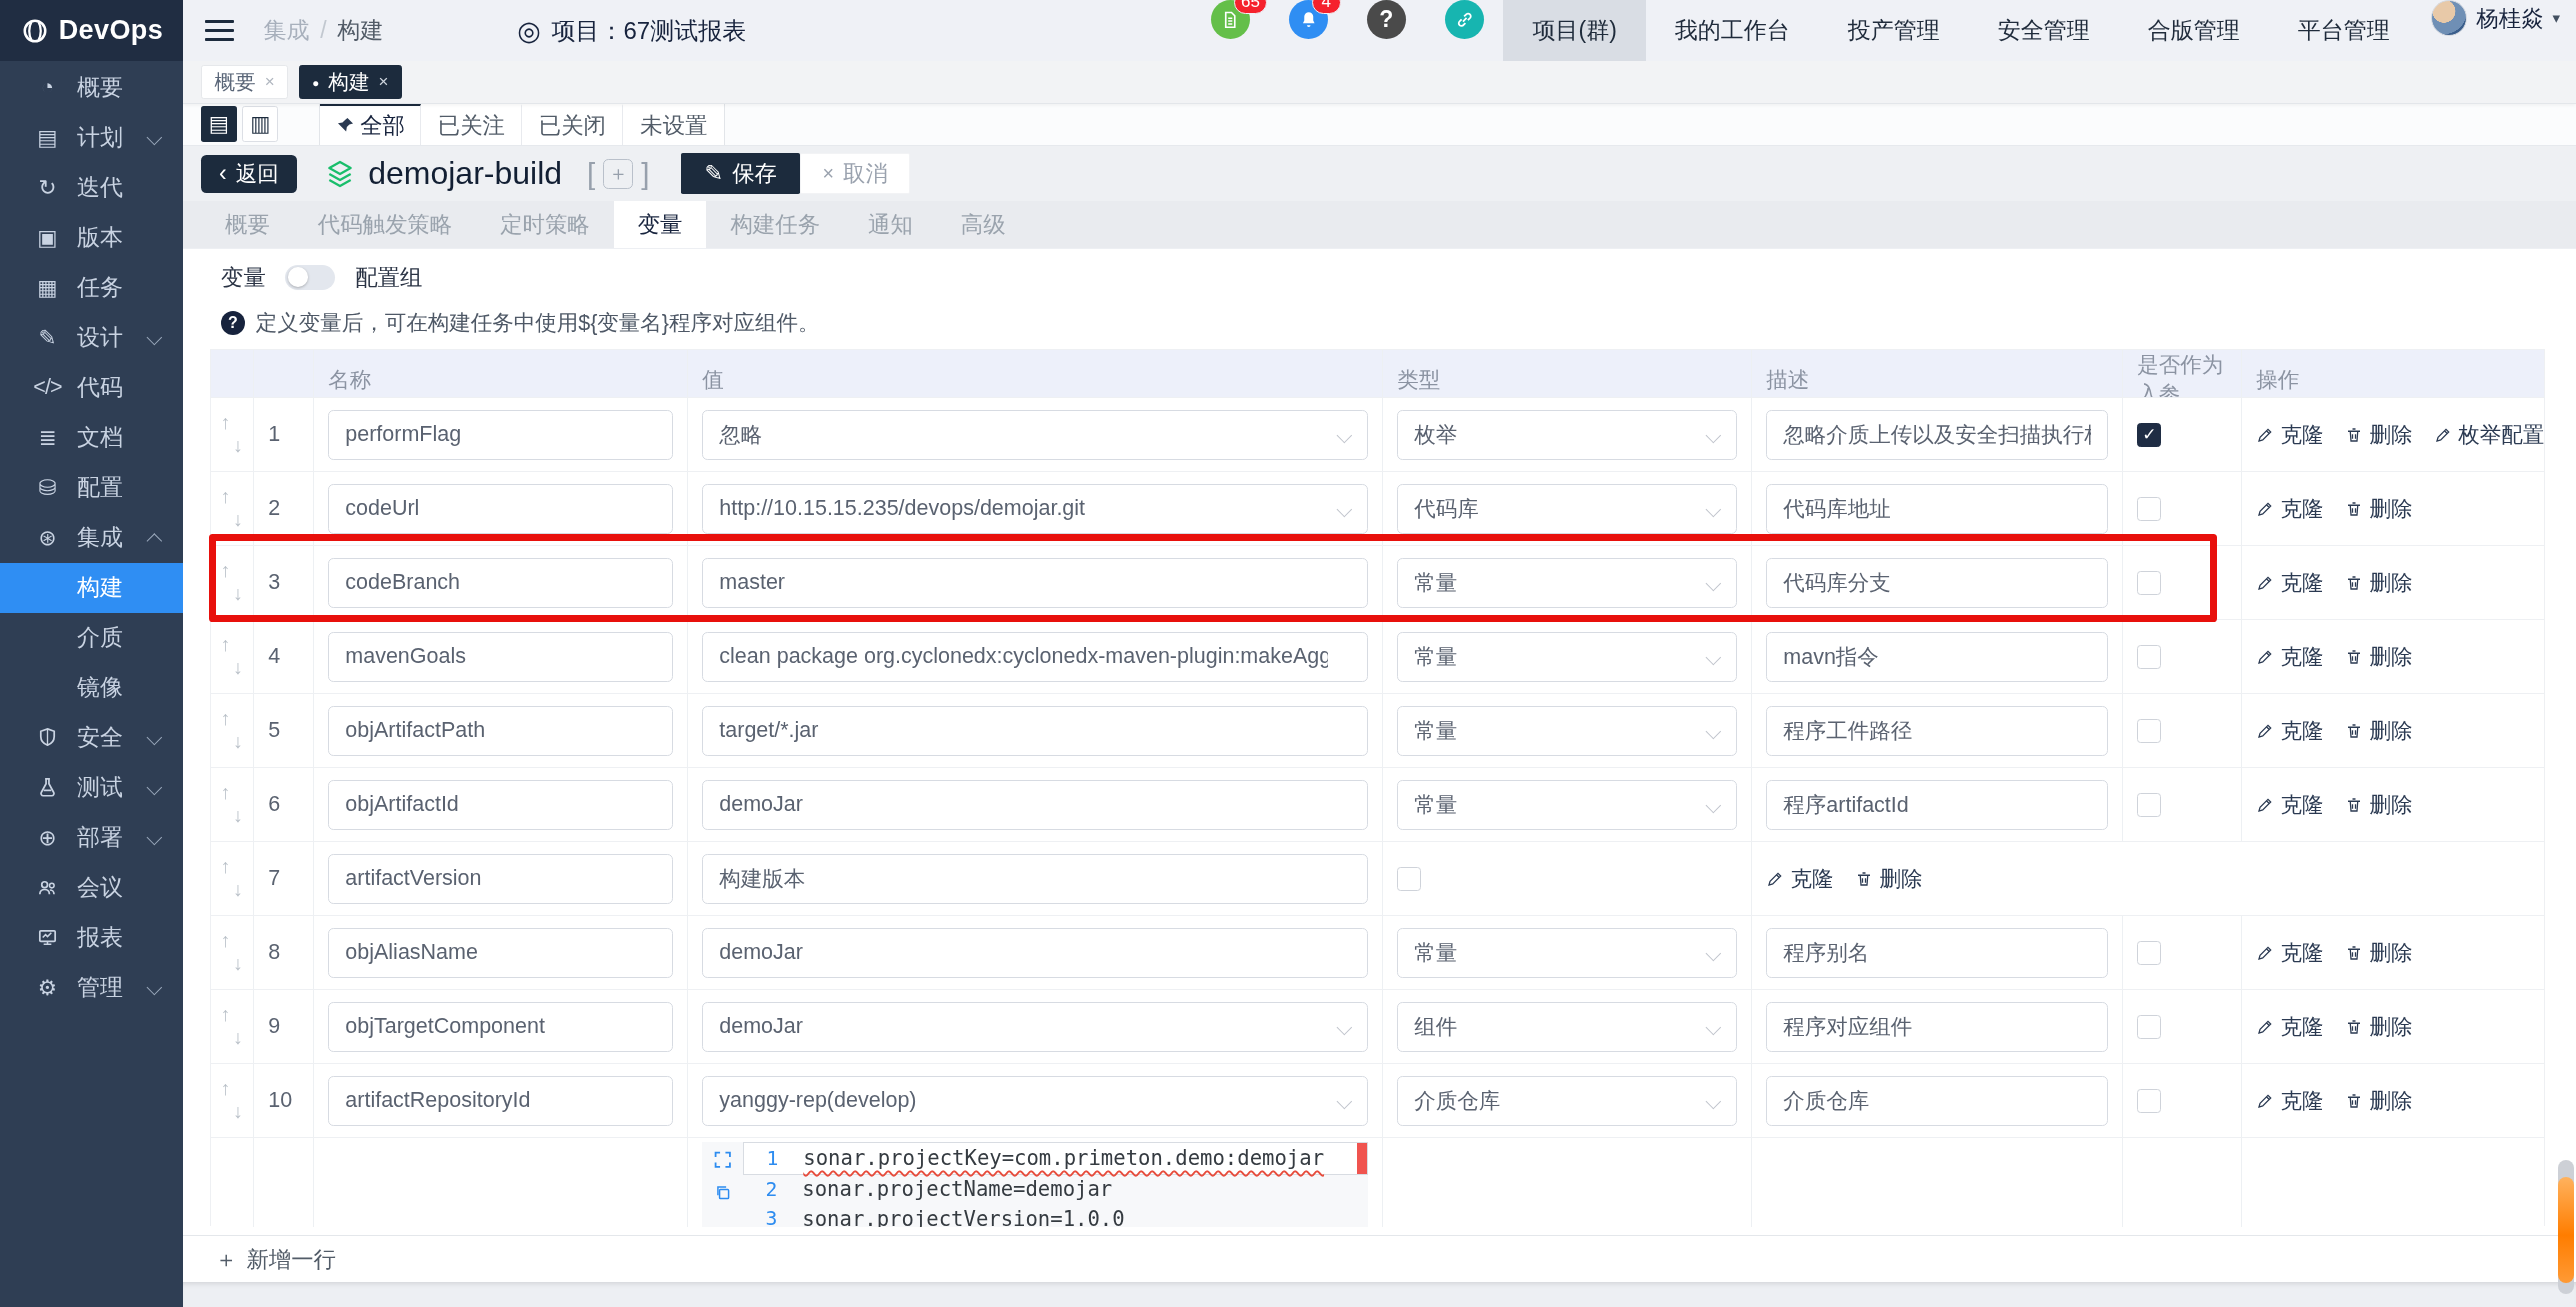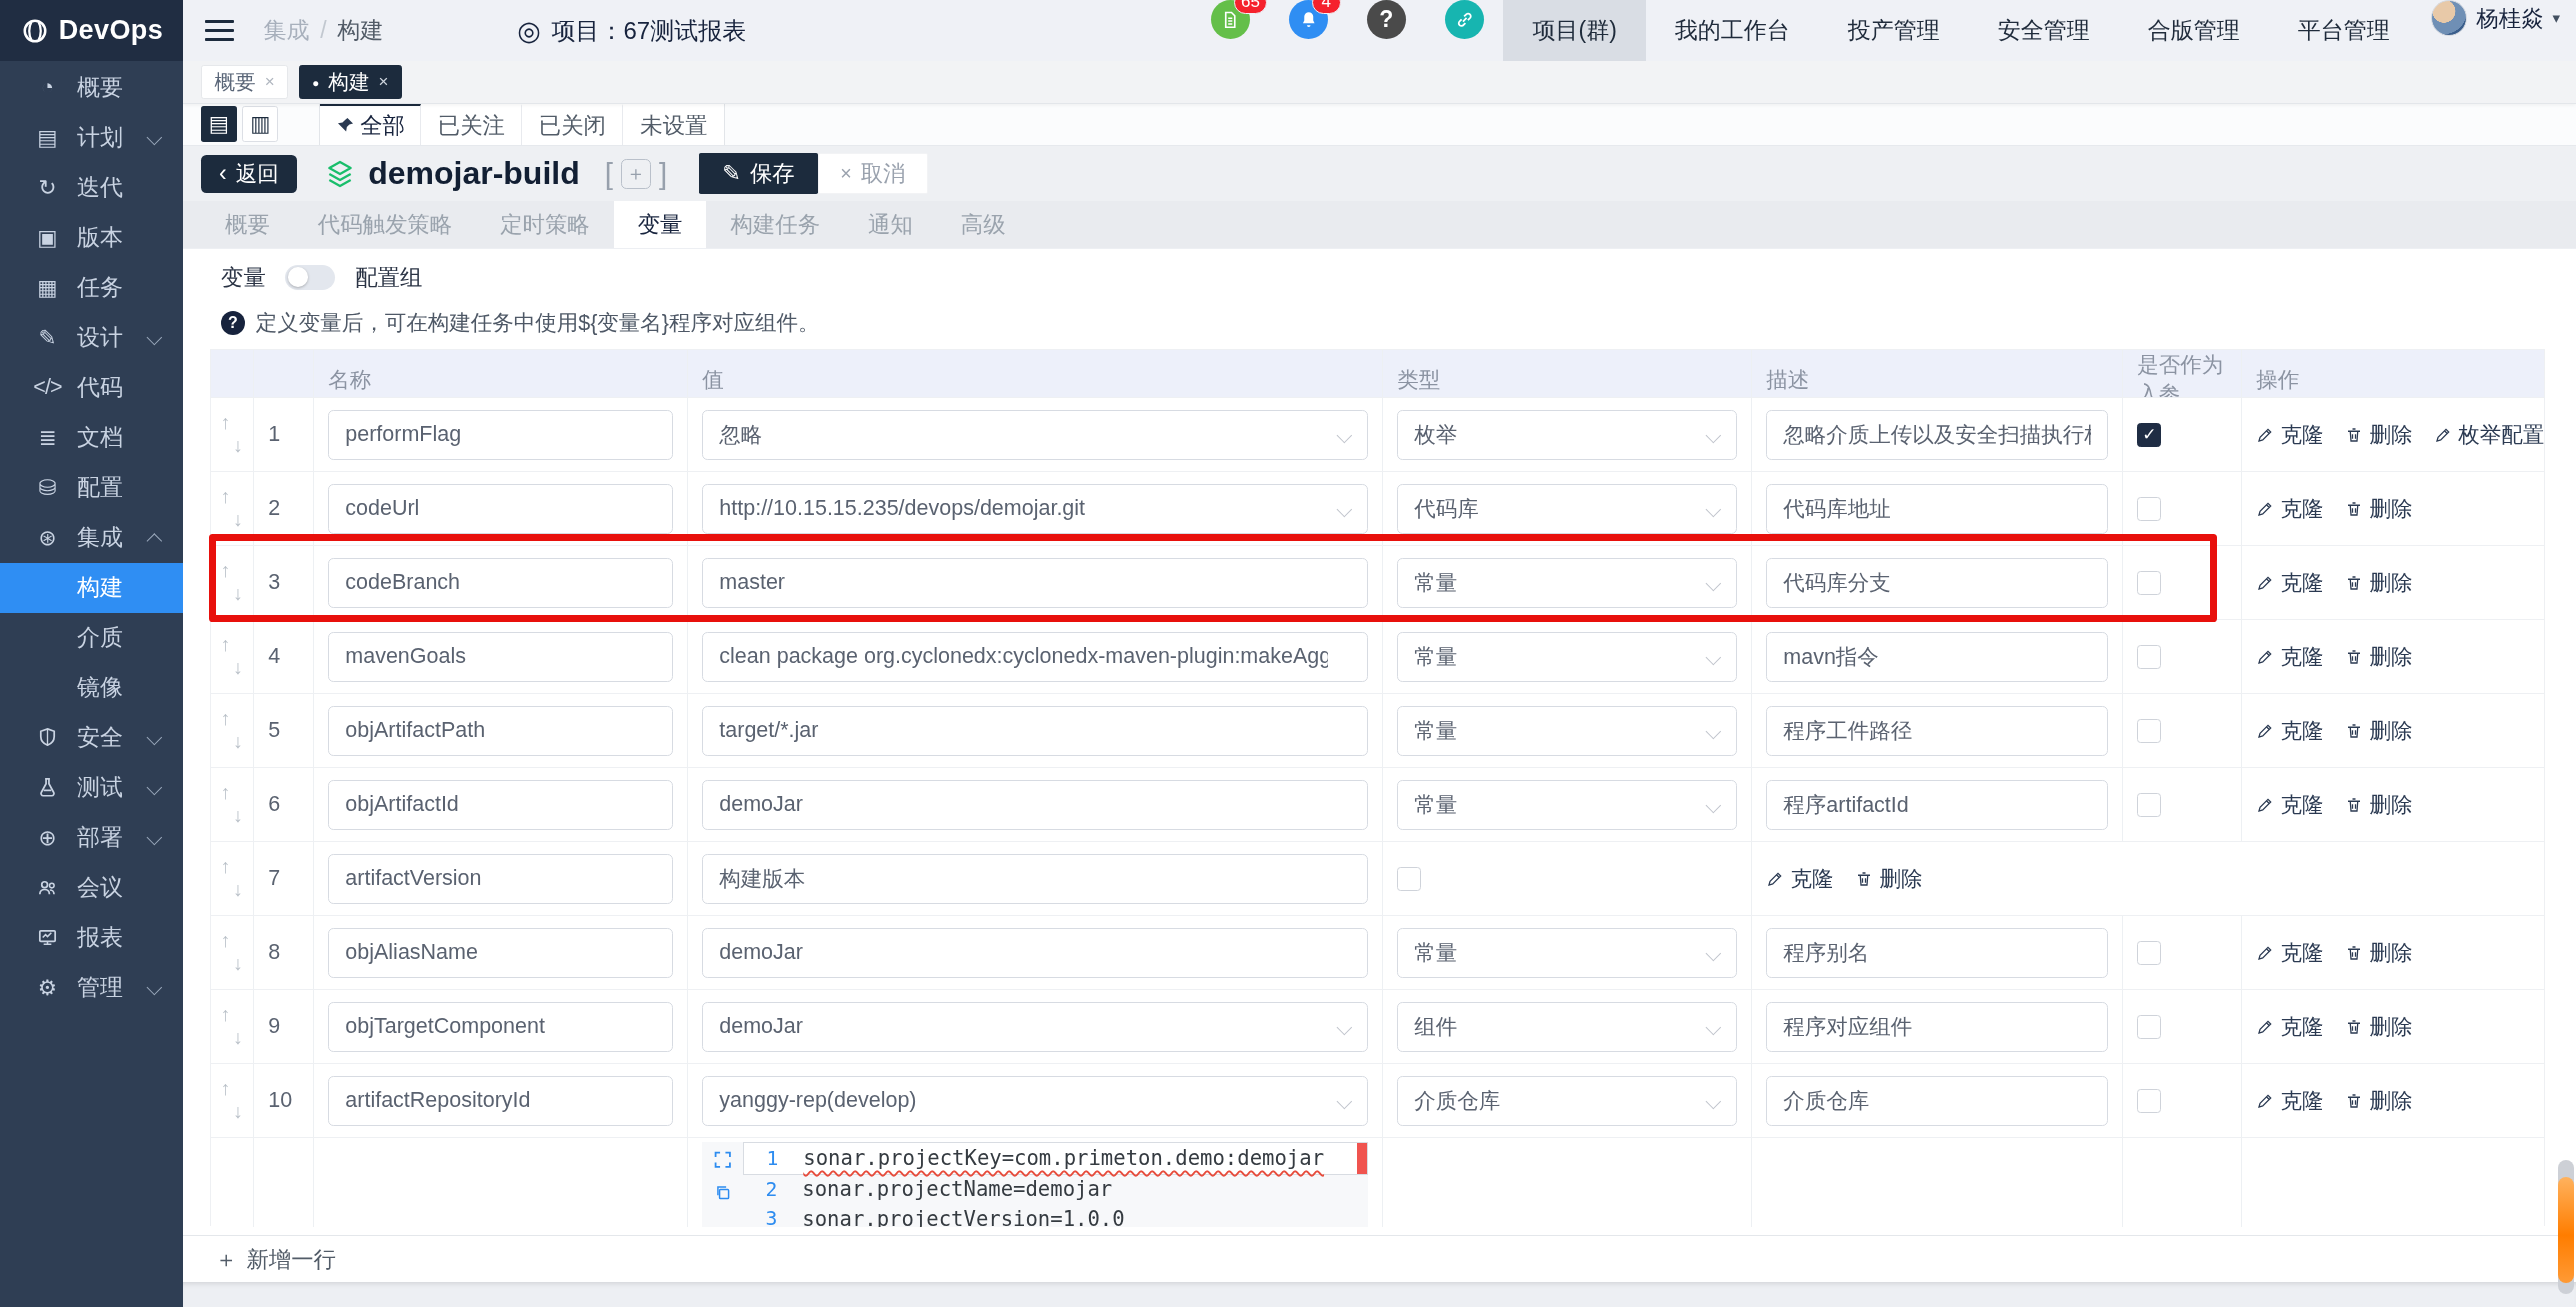--- a/index.html
+++ b/index.html
@@ -67,21 +67,21 @@
   .ftab:last-child { border-right:none; }
   .ftab.active { border-top:2.7px solid #1c2b3d; color:#17233d; }
 
   
   .titlerow { position:absolute; left:183px; top:146px; right:0; height:55px; background:#eef0f3; display:flex; align-items:center;
               padding-left:18px; z-index:17; }
   .backbtn { height:38px; padding:0 18px; background:#1c2b3d; color:#fff; font-size:21.5px; border-radius:5.4px;
              display:flex; align-items:center; gap:9px; cursor:pointer; }
   .backbtn .lt { font-size:23px; line-height:1; }
   .titlegrp { display:flex; align-items:center; gap:12.5px; margin-left:27px; }
-  .pagetitle { font-size:32px; font-weight:bold; color:#121f33; }
+  .pagetitle { font-size:32px; font-weight:normal; color:#121f33; }
   .brackets { display:flex; align-items:center; gap:8px; margin-left:25px; color:#97a0ac; font-size:29.5px; }
   .plusbox { width:30px; height:30px; border:0.9px solid #b9c0ca; border-radius:5.4px; display:flex; align-items:center;
              justify-content:center; color:#97a0ac; font-size:19.7px; cursor:pointer; }
   .savebtn { height:41px; padding:0 23px; margin-left:32px; background:#1c2b3d; color:#fff; font-size:22.4px; border-radius:1.8px;
              display:flex; align-items:center; gap:9px; cursor:pointer; }
   .cancelbtn { height:41px; padding:0 21.5px; background:#fff; color:#9aa2ae; font-size:22.4px; border-radius:1.8px;
                display:flex; align-items:center; gap:9px; cursor:pointer; border:0.9px solid #f2f3f5; }
   .cancelbtn .x { font-size:19.7px; }
 
   

